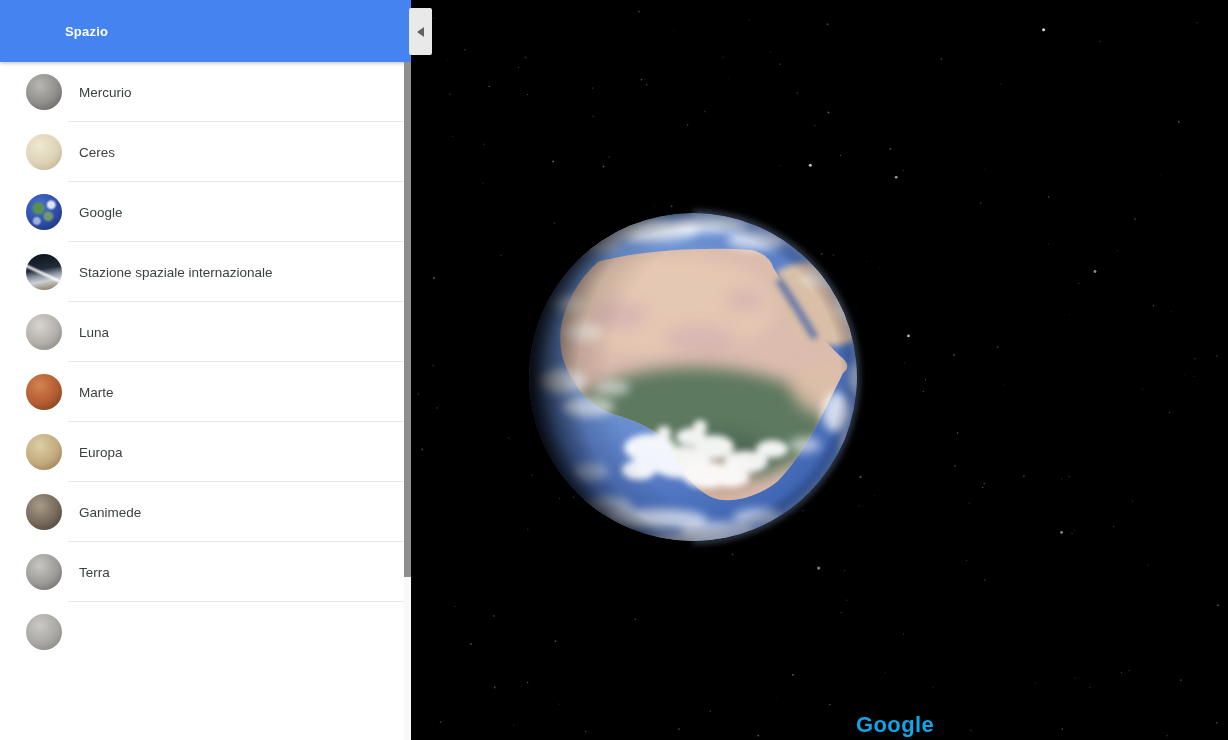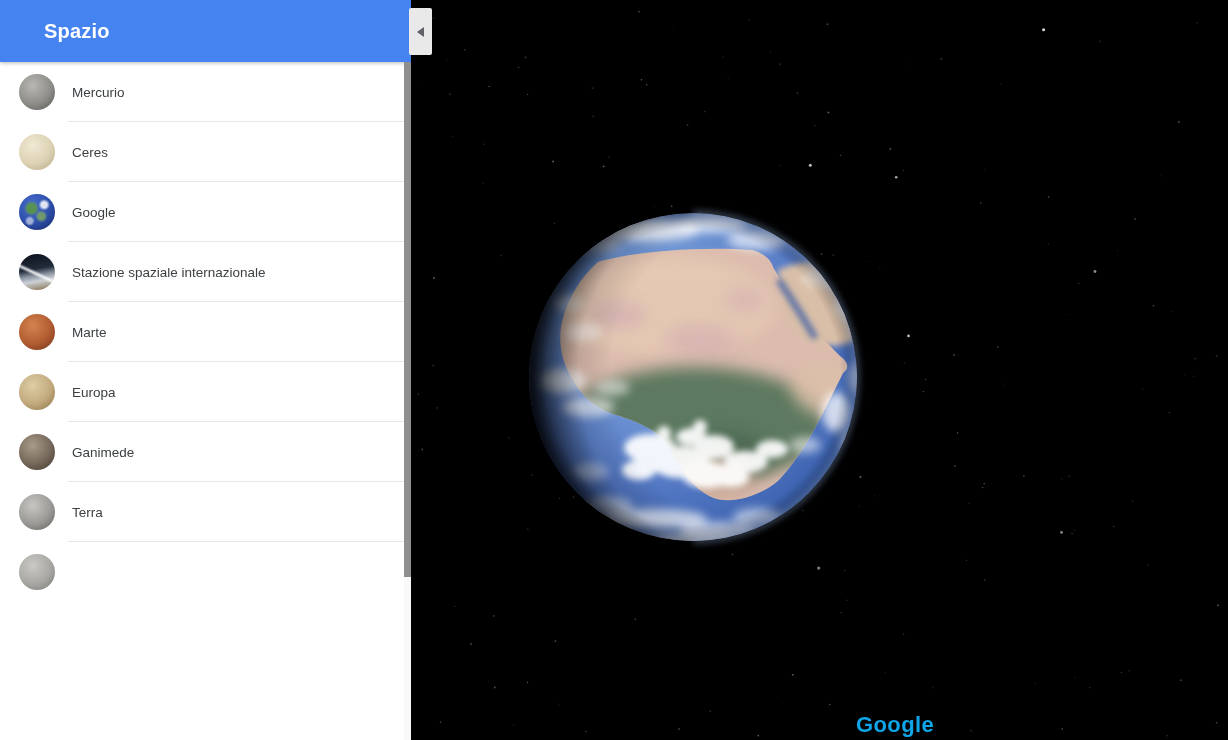--- a/index.html
+++ b/index.html
@@ -16,25 +16,25 @@
   
   .map-area{position:absolute;left:0;top:0;width:1228px;height:740px;background:var(--map-bg);}
   #space-svg{position:absolute;left:0;top:0;display:block;}
   .google-logo{position:absolute;left:856px;top:712px;color:#0ea5e9;font-size:22px;
     font-weight:bold;letter-spacing:0.4px;}
 
   
   .sidebar{position:absolute;left:0;top:0;width:411px;height:740px;background:var(--sidebar-bg);}
   .sidebar-header{position:relative;width:411px;height:62px;background:var(--header-bg);
     display:flex;align-items:center;box-shadow:0 1px 4px rgba(0,0,0,0.28);z-index:3;}
-  .sidebar-header h1{color:var(--header-text);font-size:20px;font-weight:bold;
-    letter-spacing:0.2px;margin-left:44px;}
+  .sidebar-header h1{color:var(--header-text);font-size:13px;font-weight:bold;
+    letter-spacing:0.2px;margin-left:65px;}
   #planet-list{list-style:none;position:relative;width:404px;height:678px;overflow:hidden;z-index:1;}
   .planet-row{position:relative;height:60px;display:flex;align-items:center;
-    padding-left:19px;cursor:pointer;background:var(--sidebar-bg);}
+    padding-left:26px;cursor:pointer;background:var(--sidebar-bg);}
   .planet-row::after{content:"";position:absolute;left:68px;right:0;bottom:0;height:1px;
     background:var(--divider);}
   .planet-row.partial::after{display:none;}
   .avatar{width:36px;height:36px;border-radius:50%;flex:0 0 36px;}
   .planet-label{margin-left:17px;font-size:13.5px;color:var(--item-text);white-space:nowrap;}
 
   
   .scrollbar{position:absolute;right:0;top:62px;width:7px;height:678px;
     background:var(--scrollbar-track);z-index:4;}
   .scrollbar .thumb{position:absolute;top:0;left:0;width:7px;height:515px;
@@ -356,20 +356,24 @@
         </li>
         <li class="planet-row">
           <span class="avatar" style="background: radial-gradient(circle at 35% 40%, rgba(90, 150, 70, 0.9) 0px, rgba(90, 150, 70, 0.9) 14%, transparent 24%), radial-gradient(circle at 62% 62%, rgba(130, 170, 90, 0.8) 0px, rgba(130, 170, 90, 0.8) 10%, transparent 20%), radial-gradient(circle at 70% 30%, rgba(255, 255, 255, 0.85) 0px, rgba(255, 255, 255, 0.85) 8%, transparent 16%), radial-gradient(circle at 30% 75%, rgba(255, 255, 255, 0.55) 0px, rgba(255, 255, 255, 0.55) 7%, transparent 14%), radial-gradient(circle at 38% 32%, rgb(74, 111, 208) 0%, rgb(44, 77, 168) 55%, rgb(22, 41, 94) 100%);"></span>
           <span class="planet-label">Google</span>
         </li>
         <li class="planet-row">
           <span class="avatar" style="background: linear-gradient(25deg, transparent 40%, rgba(255, 255, 255, 0.85) 46%, transparent 52%), linear-gradient(170deg, rgb(11, 16, 27) 0%, rgb(34, 43, 57) 42%, rgb(138, 147, 160) 58%, rgb(204, 209, 215) 72%, rgb(151, 135, 111) 92%, rgb(107, 90, 70) 100%);"></span>
           <span class="planet-label">Stazione spaziale internazionale</span>
         </li>
         <li class="planet-row">
+          <span class="avatar" style="background: radial-gradient(circle at 38% 32%, rgb(216, 213, 208) 0%, rgb(178, 175, 170) 55%, rgb(122, 119, 112) 100%);"></span>
+          <span class="planet-label">Luna</span>
+        </li>
+        <li class="planet-row">
           <span class="avatar" style="background: radial-gradient(circle at 38% 32%, rgb(211, 131, 79) 0%, rgb(178, 92, 49) 55%, rgb(110, 51, 24) 100%);"></span>
           <span class="planet-label">Marte</span>
         </li>
         <li class="planet-row">
           <span class="avatar" style="background: radial-gradient(circle at 38% 32%, rgb(222, 205, 167) 0%, rgb(194, 170, 125) 55%, rgb(137, 110, 68) 100%);"></span>
           <span class="planet-label">Europa</span>
         </li>
         <li class="planet-row">
           <span class="avatar" style="background: radial-gradient(circle at 38% 32%, rgb(168, 155, 136) 0%, rgb(118, 104, 90) 55%, rgb(62, 53, 43) 100%);"></span>
           <span class="planet-label">Ganimede</span>

